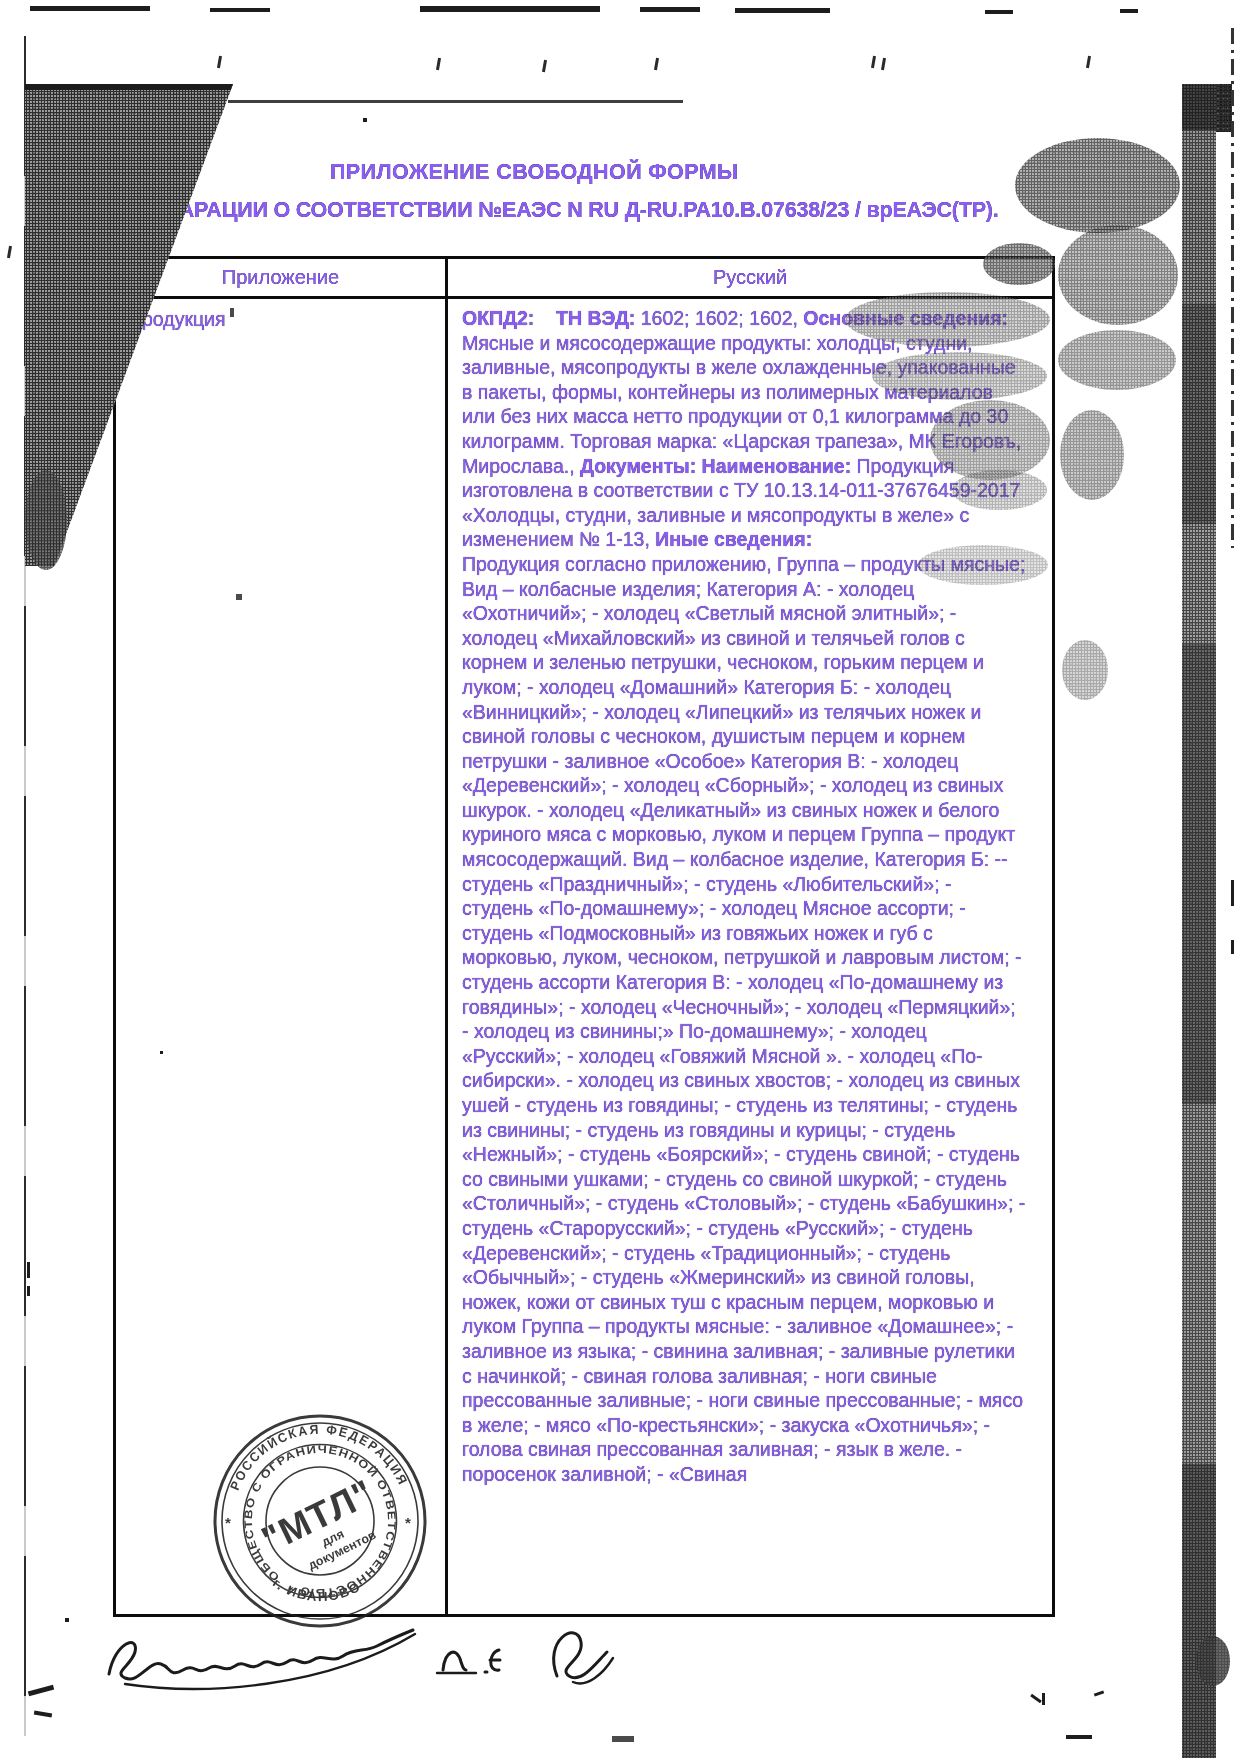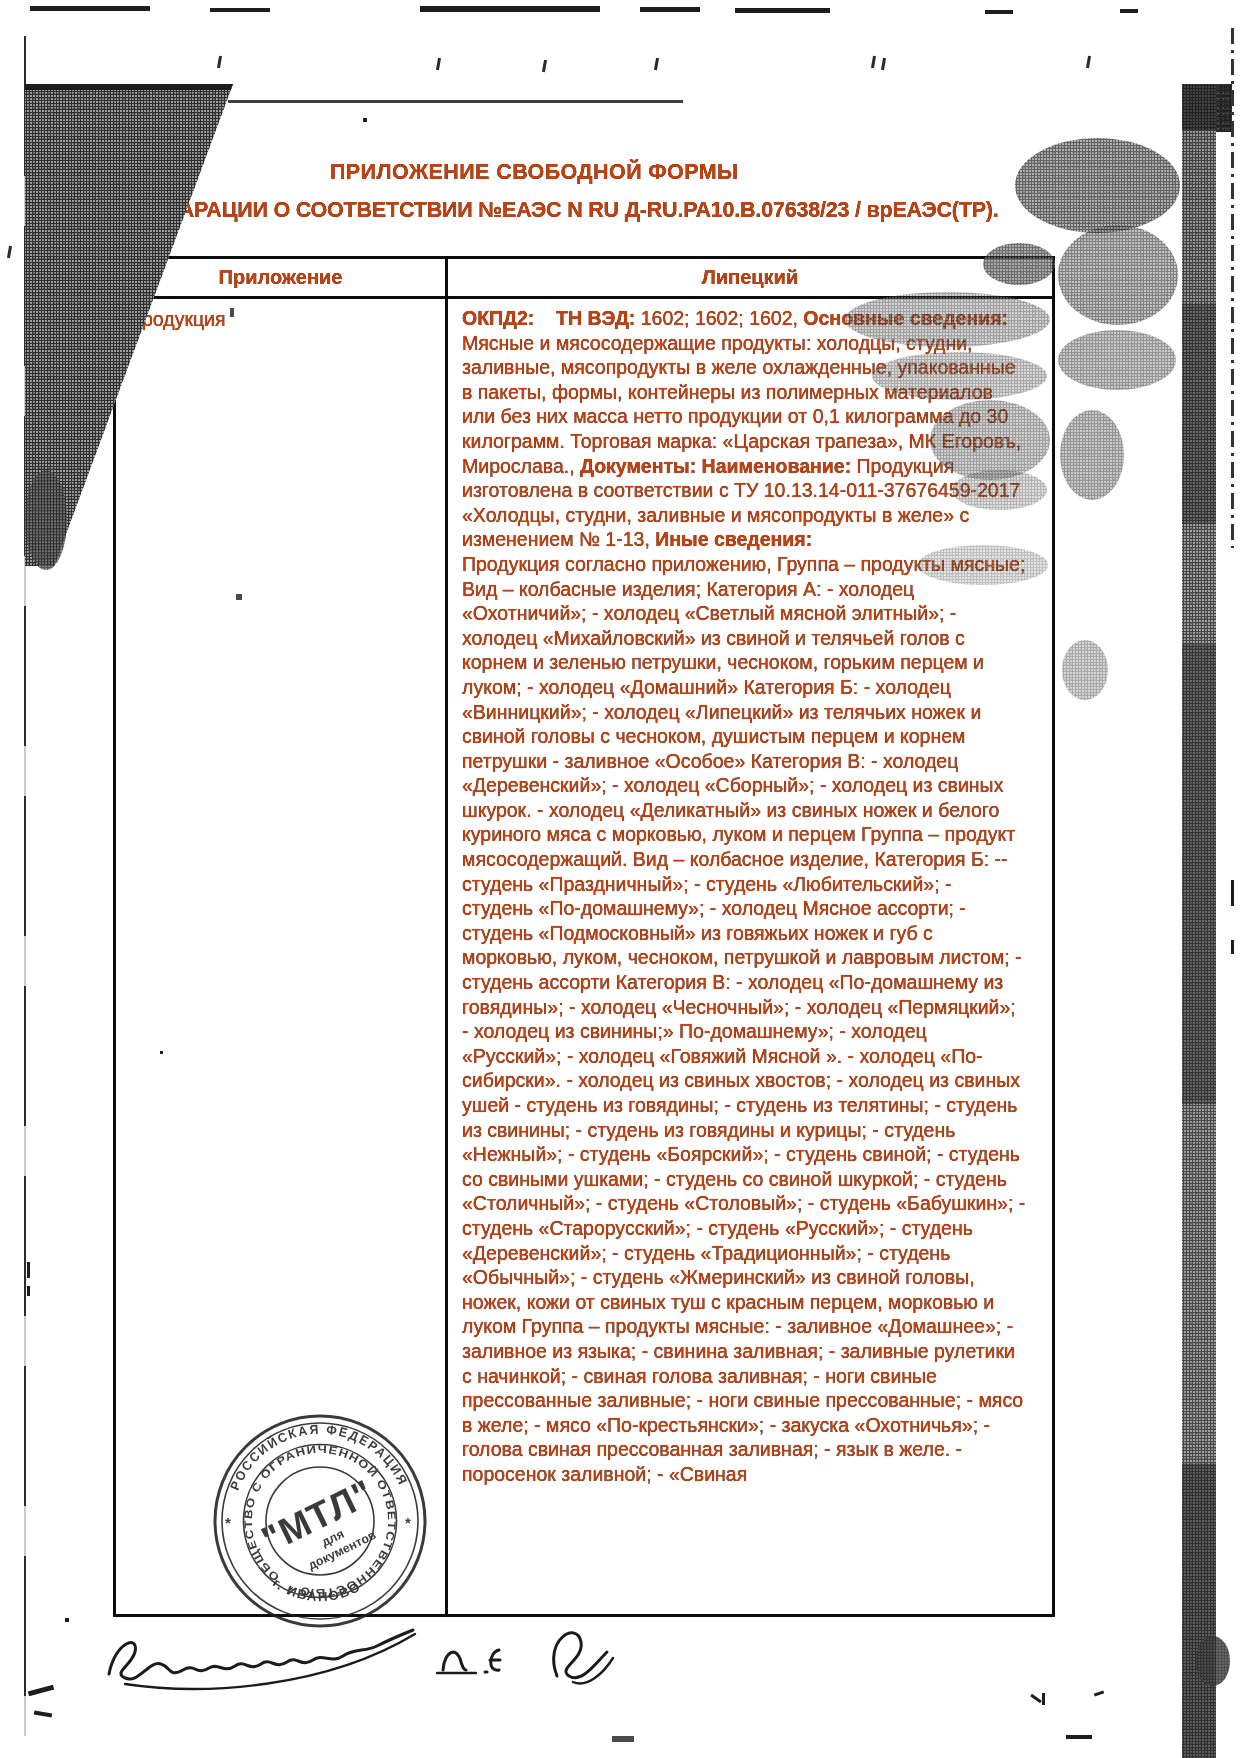--- a/index.html
+++ b/index.html
@@ -1,30 +1,30 @@
 <!DOCTYPE html>
 <html><head>
 <meta charset="utf-8">
 <style>
   html,body{margin:0;padding:0;background:#d8d8d8;}
   .page{position:relative;width:1241px;height:1758px;background:#ffffff;overflow:hidden;
-        font-family:"Liberation Sans",sans-serif;color:#c2410c;}
+        font-family:"Liberation Sans",sans-serif;color:#8b5cf6;}
   .abs{position:absolute;}
   
   .doc-title{left:330px;top:160px;font-size:21.5px;font-weight:700;white-space:nowrap;
              letter-spacing:.4px;text-shadow:0 0 .6px #000;}
   .doc-subtitle{left:103px;top:198px;font-size:21.5px;font-weight:700;white-space:nowrap;
                 letter-spacing:-.2px;text-shadow:0 0 .6px #000;}
   
   .doc-table{left:113px;top:256px;width:942px;height:1361px;border:3px solid #0c0c0c;box-sizing:border-box;}
   .t-head{display:flex;height:40px;border-bottom:3px solid #0c0c0c;box-sizing:border-box;}
   .t-body{display:flex;height:calc(100% - 40px);box-sizing:border-box;}
   .col1{width:332px;border-right:3px solid #0c0c0c;box-sizing:border-box;flex:none;}
   .col2{flex:1;box-sizing:border-box;min-width:0;}
-  .hcell{display:flex;align-items:center;justify-content:center;font-size:20px;font-weight:700;
+  .hcell{display:flex;align-items:center;justify-content:center;font-size:20px;font-weight:400;
          text-shadow:0 0 .6px #000;}
   .rowlabel{padding:9px 10px 0 12px;font-size:19.5px;text-shadow:0 0 .7px #000;}
   .desc{padding:7px 26px 12px 14px;font-size:19.5px;line-height:24.6px;white-space:pre-wrap;
         text-shadow:0 0 .7px #000;overflow:hidden;height:100%;box-sizing:border-box;}
   
   .speckle{background-image:radial-gradient(#2e2e2e 1px,transparent 1.35px),
                             radial-gradient(#5a5a5a 1px,transparent 1.4px);
            background-size:3px 3px,5px 5px;background-position:0 0,1.5px 2px;}
   .blob{border-radius:50%;filter:blur(.4px);}
   .tick{width:3px;height:12px;background:#2a2a2a;transform:rotate(10deg);}
@@ -34,21 +34,21 @@
 <body>
 
 <div class="page">
 
   <div class="abs doc-title">ПРИЛОЖЕНИЕ СВОБОДНОЙ ФОРМЫ</div>
   <div class="abs doc-subtitle">К ДЕКЛАРАЦИИ О СООТВЕТСТВИИ №ЕАЭС N RU Д-RU.РА10.В.07638/23 / врЕАЭС(ТР).</div>
 
   <div class="abs doc-table">
     <div class="t-head">
       <div class="col1 hcell">Приложение</div>
-      <div class="col2 hcell">Липецкий</div>
+      <div class="col2 hcell">Русский</div>
     </div>
     <div class="t-body">
       <div class="col1">
         <div class="rowlabel">Продукция</div>
       </div>
       <div class="col2">
         <div class="desc"><span style="font-weight: 700;">ОКПД2:</span><span>    </span><span style="font-weight: 700;">ТН ВЭД:</span><span> 1602; 1602; 1602, </span><span style="font-weight: 700;">Основные сведения:</span><span> Мясные и мясосодержащие продукты: холодцы, студни, заливные, мясопродукты в желе охлажденные, упакованные в пакеты, формы, контейнеры из полимерных материалов или без них масса нетто продукции от 0,1 килограмма до 30 килограмм. Торговая марка: «Царская трапеза», МК Егоровъ, Мирослава., </span><span style="font-weight: 700;">Документы: Наименование:</span><span> Продукция изготовлена в соответствии с ТУ 10.13.14-011-37676459-2017 «Холодцы, студни, заливные и мясопродукты в желе» с изменением № 1-13, </span><span style="font-weight: 700;">Иные сведения:</span><span>
 Продукция согласно приложению, Группа – продукты мясные; Вид – колбасные изделия; Категория А: - холодец «Охотничий»; - холодец «Светлый мясной элитный»; - холодец «Михайловский» из свиной и телячьей голов с корнем и зеленью петрушки, чесноком, горьким перцем и луком; - холодец «Домашний» Категория Б: - холодец «Винницкий»; - холодец «Липецкий» из телячьих ножек и свиной головы с чесноком, душистым перцем и корнем петрушки - заливное «Особое» Категория В: - холодец «Деревенский»; - холодец «Сборный»; - холодец из свиных шкурок. - холодец «Деликатный» из свиных ножек и белого куриного мяса с морковью, луком и перцем Группа – продукт мясосодержащий. Вид – колбасное изделие, Категория Б: -- студень «Праздничный»; - студень «Любительский»; - студень «По-домашнему»; - холодец Мясное ассорти; - студень «Подмосковный» из говяжьих ножек и губ с морковью, луком, чесноком, петрушкой и лавровым листом; - студень ассорти Категория В: - холодец «По-домашнему из говядины»; - холодец «Чесночный»; - холодец «Пермяцкий»; - холодец из свинины;» По-домашнему»; - холодец «Русский»; - холодец «Говяжий Мясной ». - холодец «По-сибирски». - холодец из свиных хвостов; - холодец из свиных ушей - студень из говядины; - студень из телятины; - студень из свинины; - студень из говядины и курицы; - студень «Нежный»; - студень «Боярский»; - студень свиной; - студень со свиными ушками; - студень со свиной шкуркой; - студень «Столичный»; - студень «Столовый»; - студень «Бабушкин»; - студень «Старорусский»; - студень «Русский»; - студень «Деревенский»; - студень «Традиционный»; - студень «Обычный»; - студень «Жмеринский» из свиной головы, ножек, кожи от свиных туш с красным перцем, морковью и луком Группа – продукты мясные: - заливное «Домашнее»; - заливное из языка; - свинина заливная; - заливные рулетики с начинкой; - свиная голова заливная; - ноги свиные прессованные заливные; - ноги свиные прессованные; - мясо в желе; - мясо «По-крестьянски»; - закуска «Охотничья»; - голова свиная прессованная заливная; - язык в желе. - поросенок заливной; - «Свиная</span></div>
       </div>
     </div>

